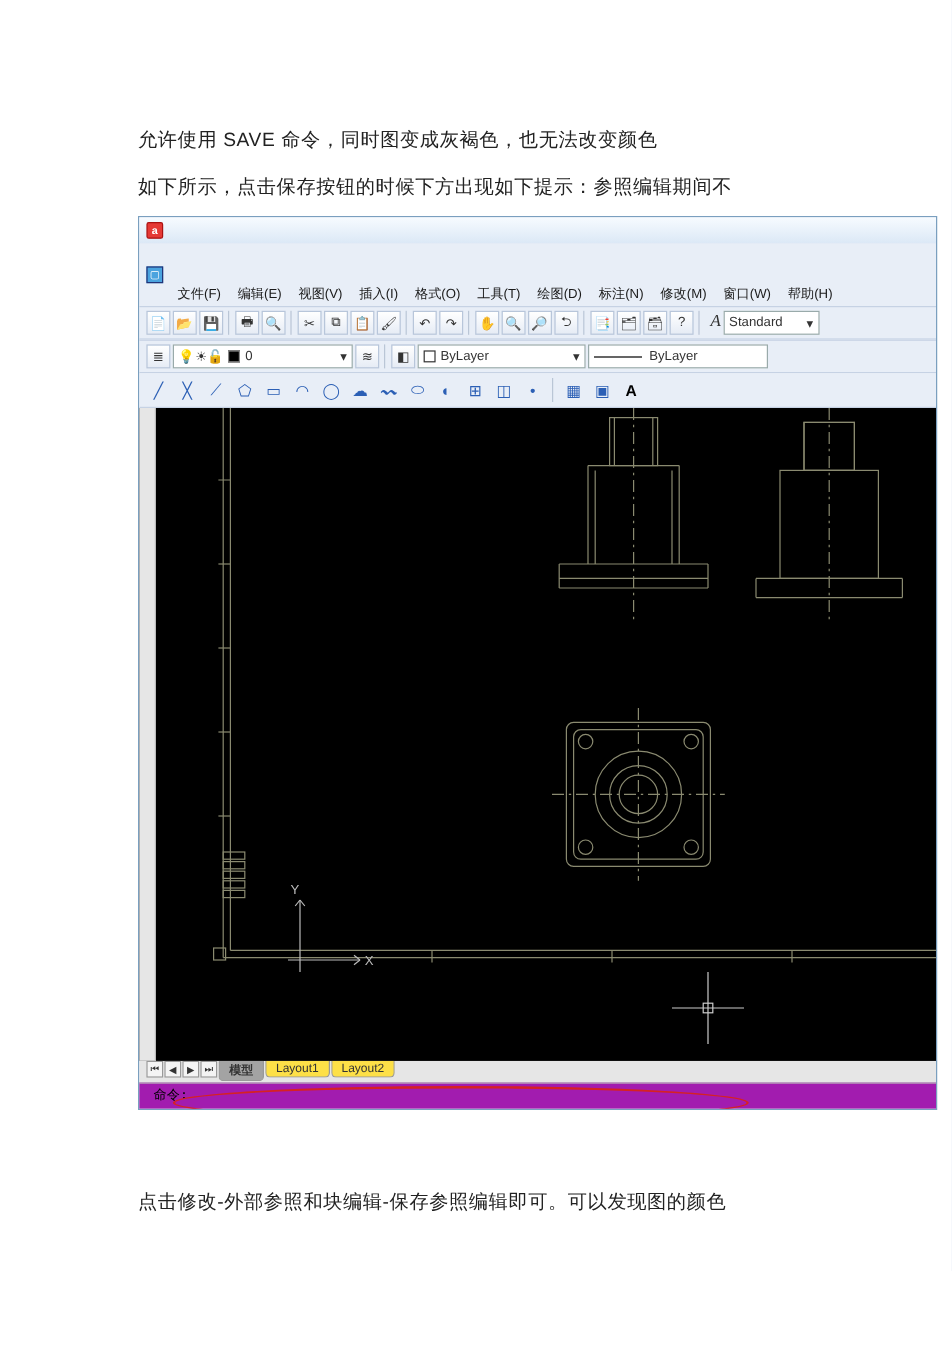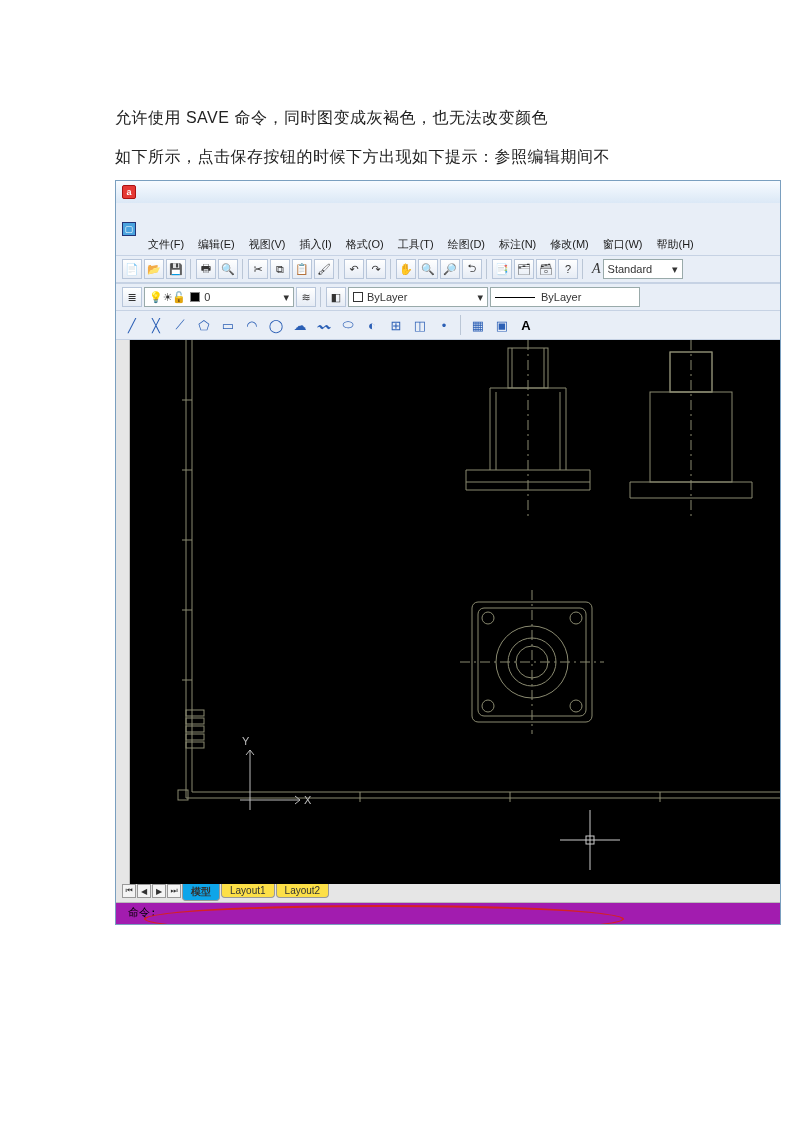--- a/index.html
+++ b/index.html
@@ -138,21 +138,21 @@
   .tabs-nav { display: flex; gap: 1px; padding-left: 6px; }
   .tab-nav-btn { width: 14px; height: 14px; background: #f4f4f4; border: 1px solid #999; display:flex; align-items:center; justify-content:center; font-size:8px; }
   .tab {
     padding: 1px 8px;
     background: #fde047;
     border: 1px solid #999;
     border-top: none;
     border-radius: 0 0 4px 4px;
     margin-left: 1px;
   }
-  .tab.active { background: #0ea5e9; font-weight: bold; }
+  .tab.active { background: #a3a3a3; font-weight: bold; }
   
   .cmd-area {
     background: #a21caf;
     border-top: 1px solid #bbb;
     font-family: SimSun, monospace;
     font-size: 11px;
     padding: 2px 12px 4px 12px;
     position: relative;
   }
   .cmd-line { line-height: 15px; white-space: nowrap; color: #000; }
@@ -384,13 +384,14 @@
       <div class="tab">Layout2</div>
     </div>
 
     <div class="cmd-area">
       <div class="cmd-line"><span>命令:</span></div>
       <div class="red-oval"></div>
     </div>
 
   </div>
 
+  <p class="para para-bottom">点击修改-外部参照和块编辑-保存参照编辑即可。可以发现图的颜色</p>
 </div>
 
 </body></html>

